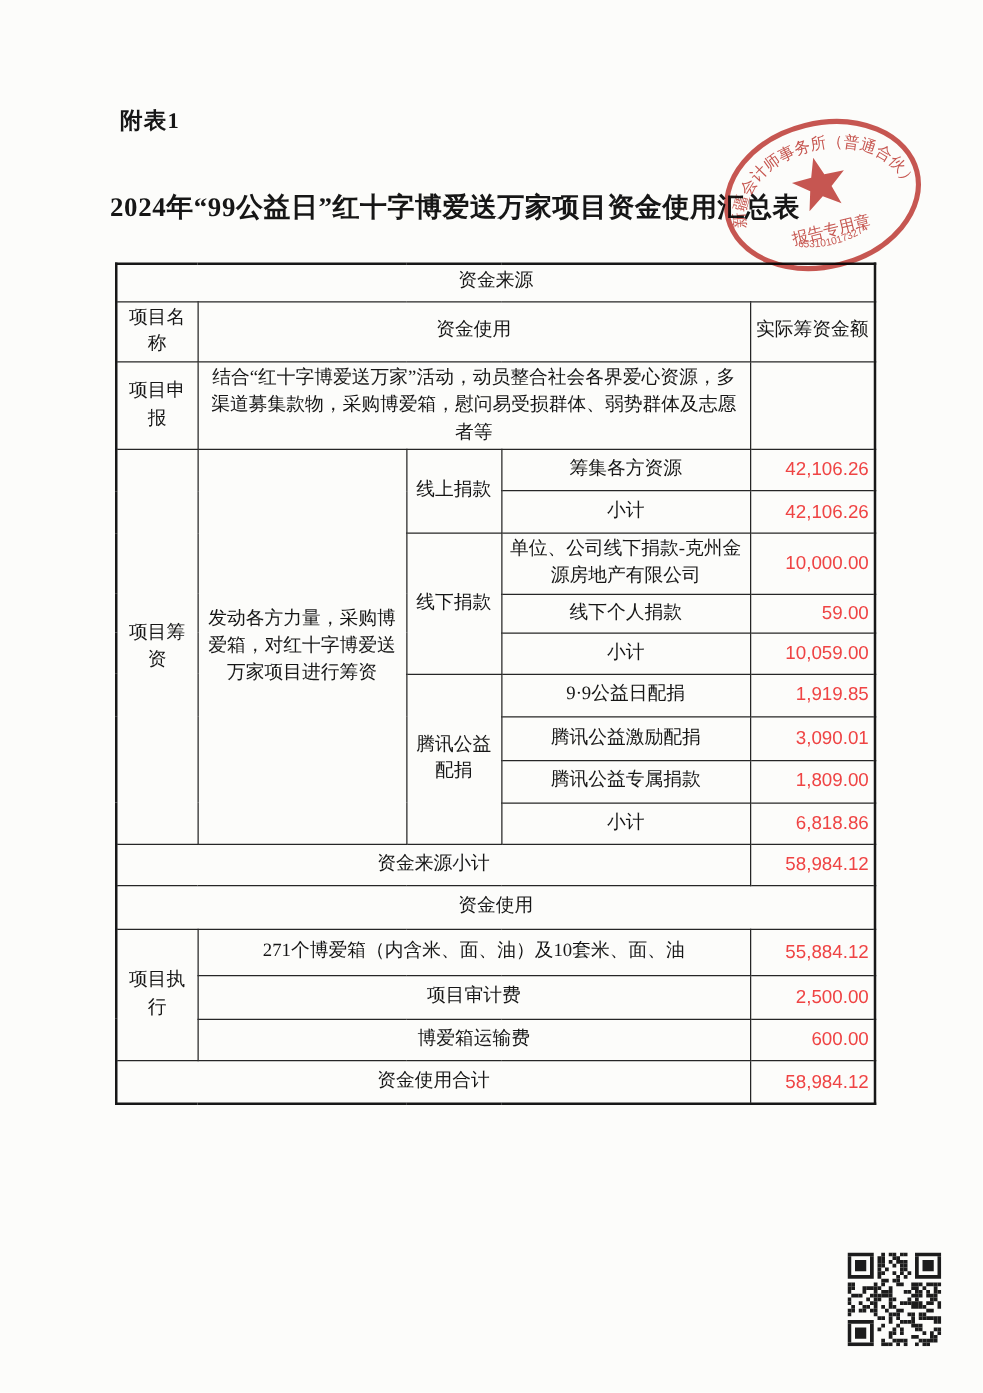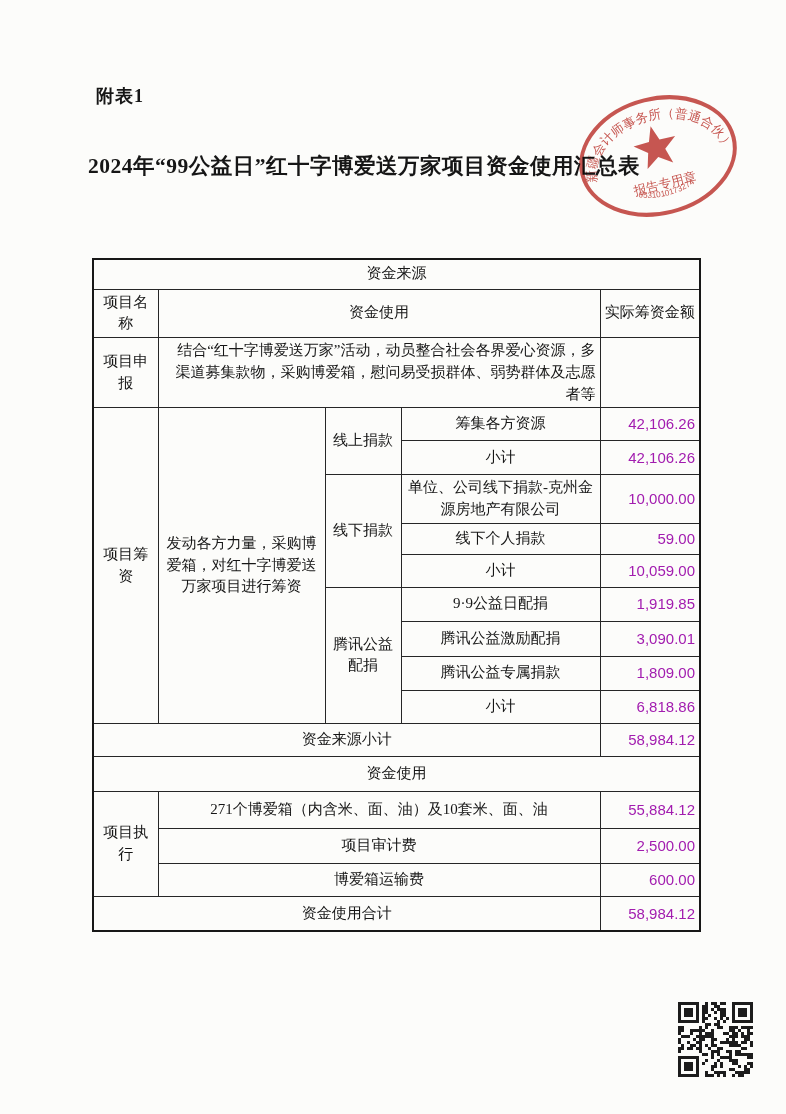--- a/index.html
+++ b/index.html
@@ -18,36 +18,35 @@
   .title {
     position:absolute; left:0; top:151px; width:728px;
     text-align:center;
     font-size:21.5px; font-weight:700; letter-spacing:0.5px;
   }
   table.doc {
     position:absolute; left:92px; top:210px;
     width:607px;
     border-collapse:collapse; table-layout:fixed;
     border:2.4px solid #171717;
-    margin-top:48px;
   }
   table.doc td {
     border:1.6px solid #262626;
     font-size:15px; line-height:1.45;
     padding:2px 4px;
     vertical-align:middle;
     overflow:hidden;
   }
   td.c { text-align:center; }
-  td.l { text-align:right; padding:3px 9px; line-height:1.72; }
+  td.l { text-align:center; padding:3px 9px; line-height:1.72; }
   td.amt {
     font-family:"Liberation Sans", sans-serif;
     font-size:13.5px; text-align:right;
     vertical-align:bottom; padding:0 4px 3px 0;
-    color:#a21caf;
+    color:#ef4444;
   }
   .stamp {
     position:absolute; left:572px; top:84px;
     width:172px; height:144px;
     mix-blend-mode:multiply; opacity:.88;
     pointer-events:none;
   }
   .qr {
     position:absolute; left:678px; top:1002px;
     width:75px; height:75px;

